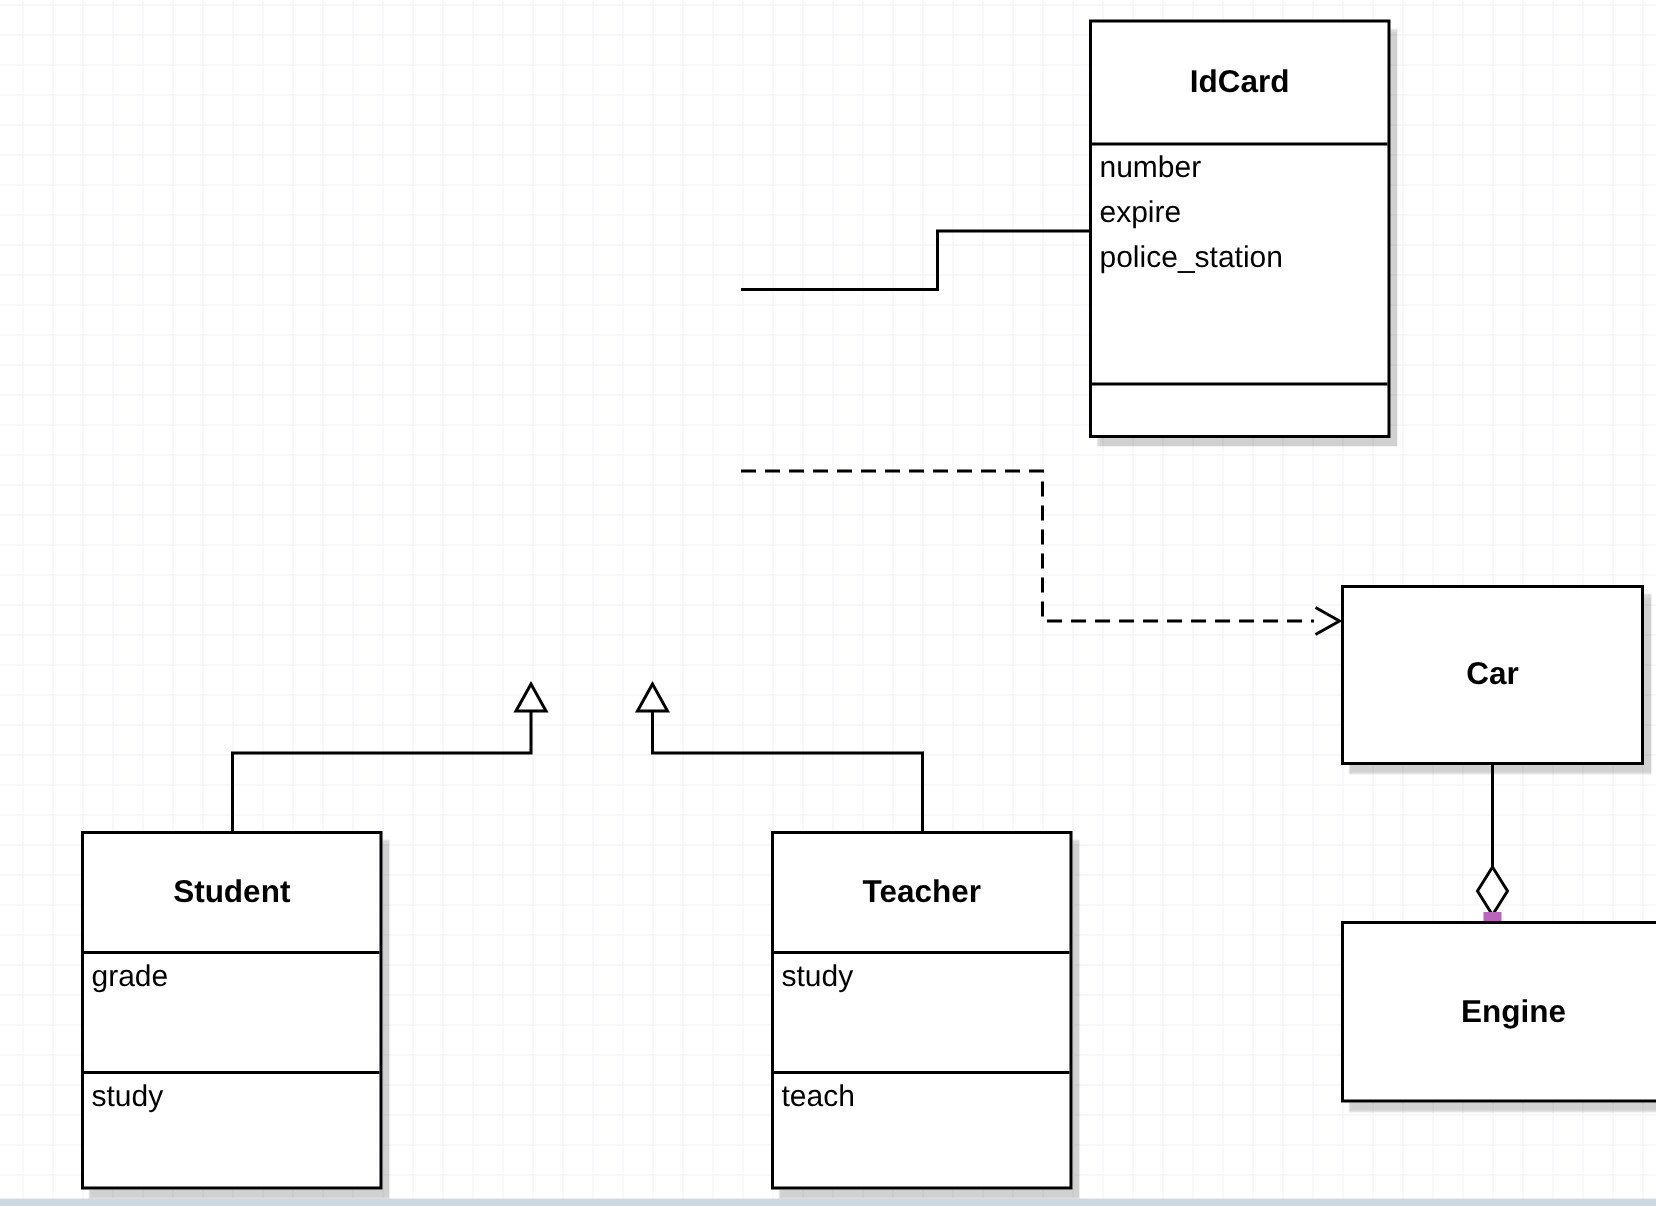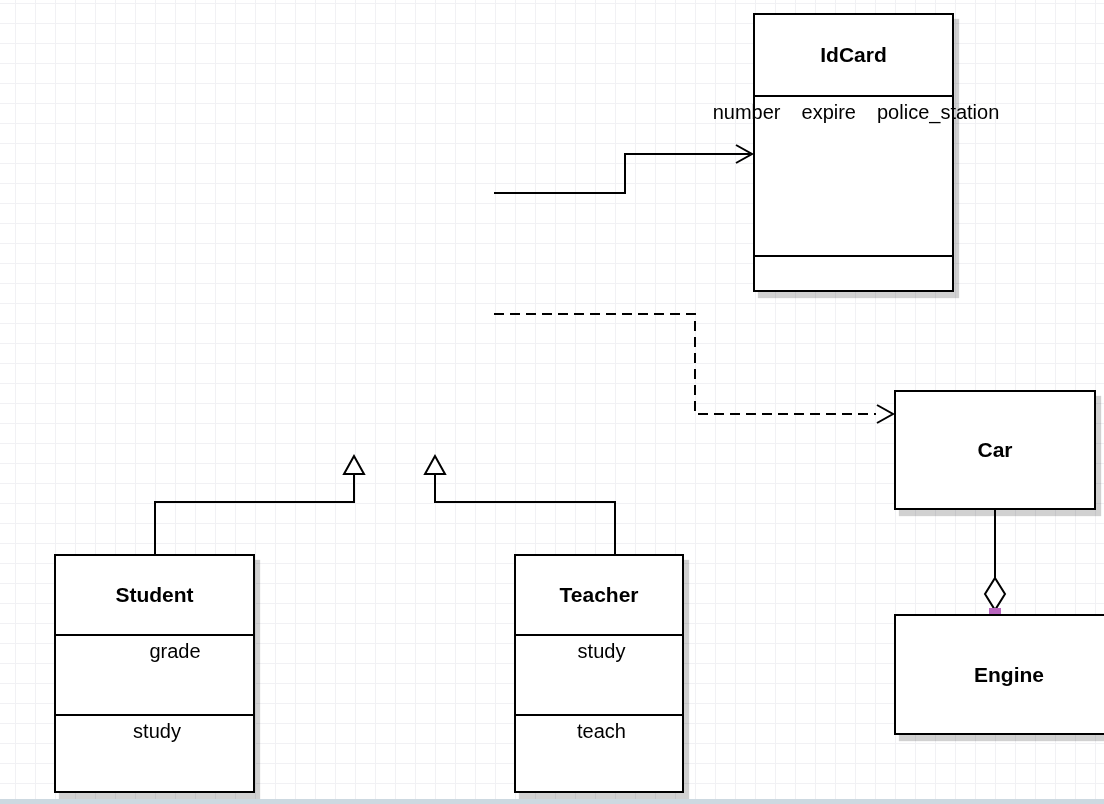--- a/index.html
+++ b/index.html
@@ -23,52 +23,51 @@
     box-shadow:5px 6px 1px rgba(0,0,0,0.18);
     display:flex;
     flex-direction:column;
   }
   .uml-title{
     display:flex;align-items:center;justify-content:center;
     font-weight:bold;font-size:21px;color:#000;
     flex:0 0 auto;
   }
   .uml-compartment{
-    display:flex;justify-content:center;
+    display:flex;flex-direction:column;justify-content:flex-start;
     border-top:2px solid #000;
     flex:0 0 auto;
-    gap:16px;
   }
   .uml-line{
     font-size:20px;line-height:30px;color:#000;
     padding-left:5px;white-space:nowrap;
   }
   
   #box-person {left:295px;top:55px;width:199px;height:400px;}
   #box-person .uml-title{height:79px;}
   #box-person .c-attrs{height:159px;}
   #box-person .c-methods{height:160px;}
 
-  #box-idcard {left:753px;top:13px;width:201px;height:279px;}
+  #box-idcard {left:726px;top:13px;width:201px;height:279px;}
   #box-idcard .uml-title{height:80px;}
   #box-idcard .c-attrs{height:158px;}
   #box-idcard .c-methods{height:39px;}
 
   #box-car    {left:894px;top:353px;width:202px;height:120px;margin-top:37px;}
   #box-car .uml-title{height:116px;}
 
   #box-engine {left:894px;top:614px;width:230px;height:121px;}
   #box-engine .uml-title{height:117px;}
 
   #box-student{left:54px;top:554px;width:201px;height:239px;}
   #box-student .uml-title{height:78px;text-align:right;}
-  #box-student .c-attrs{height:78px;padding-left:36px;}
+  #box-student .c-attrs{height:78px;}
   #box-student .c-methods{height:79px;}
 
-  #box-teacher{left:514px;top:554px;width:170px;height:239px;}
+  #box-teacher{left:514px;top:554px;width:201px;height:239px;}
   #box-teacher .uml-title{height:78px;}
   #box-teacher .c-attrs{height:78px;}
   #box-teacher .c-methods{height:79px;}
 
   #edges{position:absolute;left:0;top:0;width:1104px;height:804px;}
   #edges path, #edges polygon{stroke:#000;stroke-width:2;}
   .edge-line{fill:none;}
   .edge-dashed{fill:none;stroke-dasharray:10 6;}
   .arrow-open{fill:none;}
   .arrow-hollow{fill:#ffffff;}

